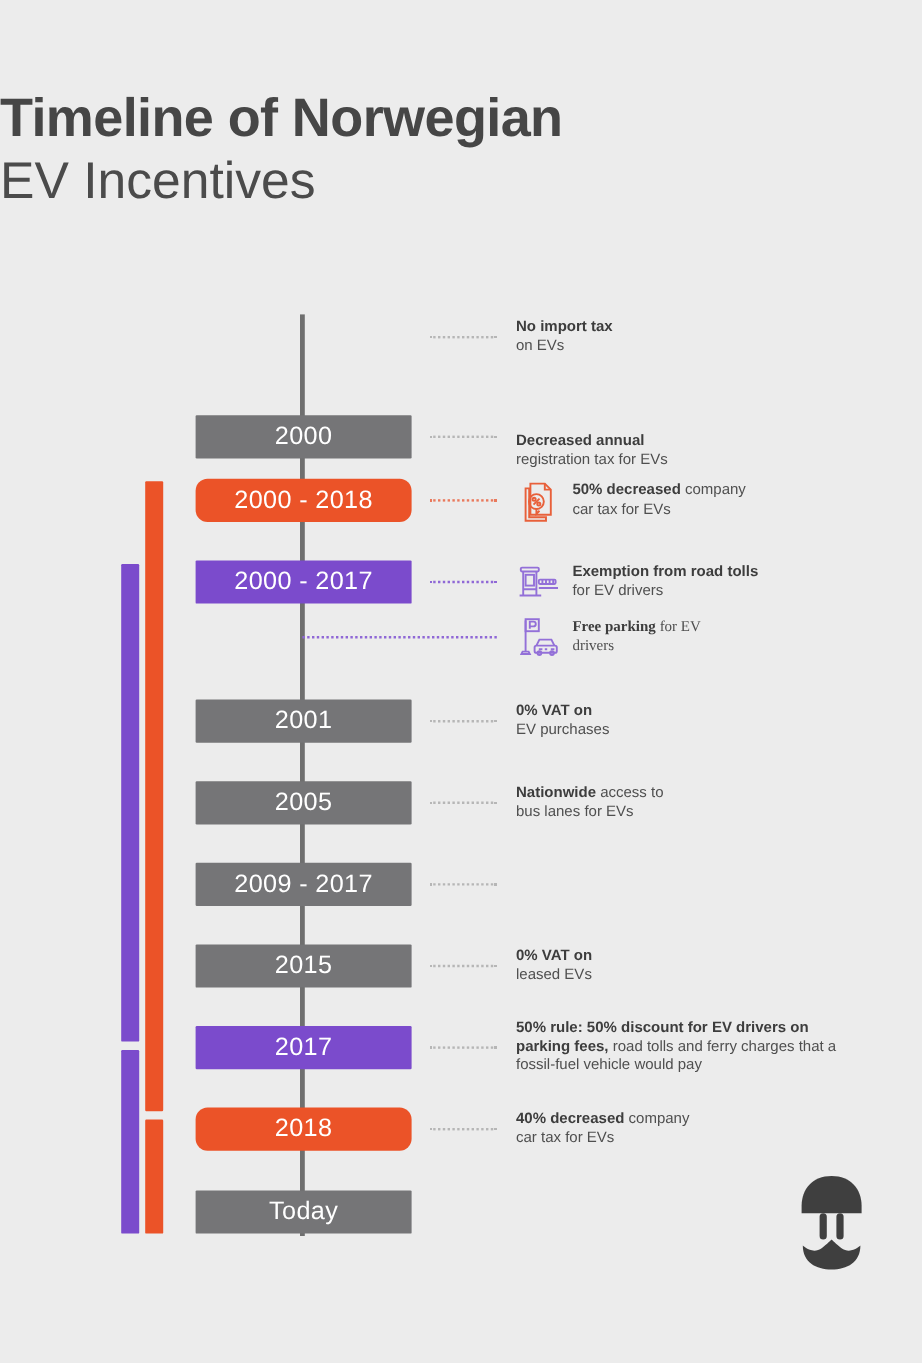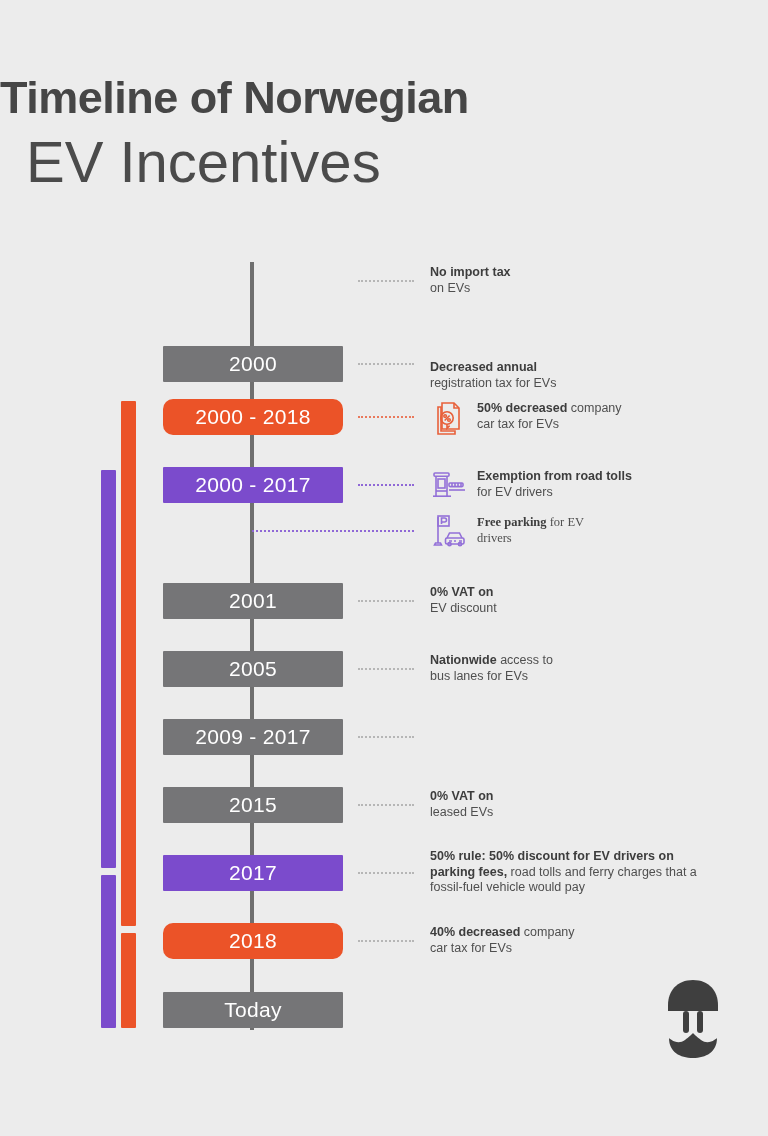--- a/index.html
+++ b/index.html
@@ -19,26 +19,25 @@
     text-align: left;
   }
   .title-line1 {
     font-size: 45px;
     font-weight: bold;
     color: #464646;
     letter-spacing: -0.5px;
     line-height: 1.15;
   }
   .title-line2 {
-    font-size: 58px;
+    font-size: 43px;
     font-weight: 400;
     color: #4b4b4b;
     letter-spacing: 0px;
     line-height: 1.3;
-    padding-left: 26px;
   }
 
   
   .axis {
     position: absolute;
     left: 250px;
     top: 262px;
     width: 4px;
     height: 768px;
     background: #6f6f6f;
@@ -204,21 +203,21 @@
       <path d="M21 30 h3 M26 30 h2 M31 30 h3"></path>
     </svg>
         </div>
         <div class="desc with-icon" style="top: 2px; font-family: Liberation Serif, serif;"><b>Free parking</b><span> for EV</span><br><span>drivers</span></div>
       </div>
       <div class="row" style="top: 583px; height: 36px; padding-left: 32px;">
         <div class="date-bar gray">
           <span class="date-label">2001</span>
         </div>
         <div class="connector dot-gray" style="top: 17px;"></div>
-        <div class="desc" style="top: 2px;"><b>0% VAT on</b><br><span>EV discount</span></div>
+        <div class="desc" style="top: 2px;"><b>0% VAT on</b><br><span>EV purchases</span></div>
       </div>
       <div class="row" style="top: 651px; height: 36px;">
         <div class="date-bar gray">
           <span class="date-label">2005</span>
         </div>
         <div class="connector dot-gray" style="top: 17px;"></div>
         <div class="desc" style="top: 2px;"><b>Nationwide</b><span> access to</span><br><span>bus lanes for EVs</span></div>
       </div>
       <div class="row" style="top: 719px; height: 36px;">
         <div class="date-bar gray">

